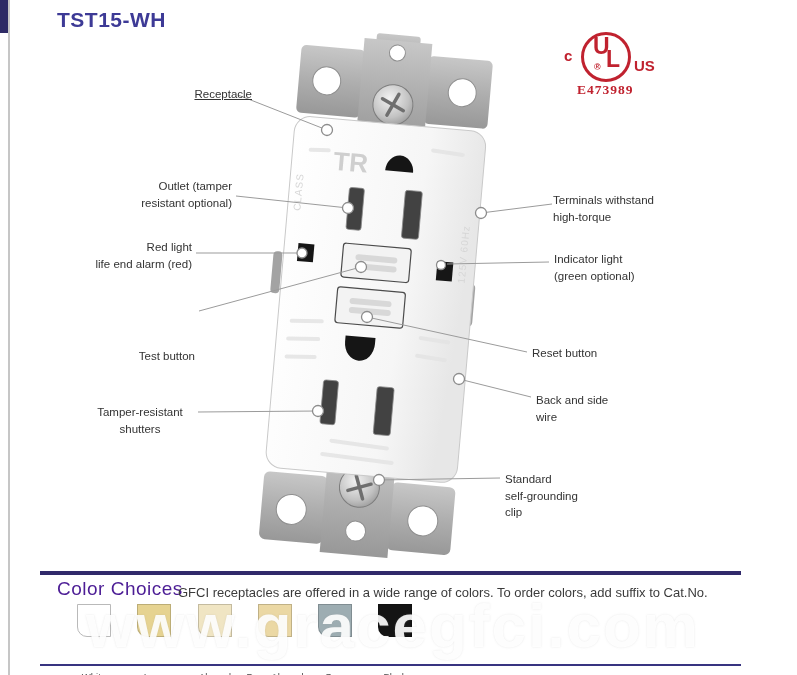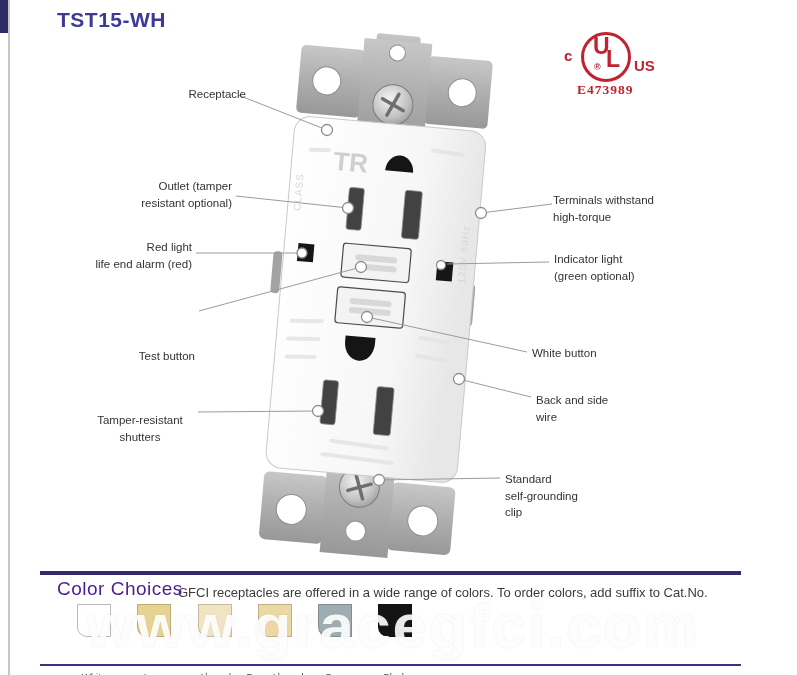--- a/index.html
+++ b/index.html
@@ -191,34 +191,34 @@
       <circle cx="361" cy="267" r="5.5"></circle>
       <circle cx="318" cy="411" r="5.5"></circle>
       <circle cx="481" cy="213" r="5.5"></circle>
       <circle cx="441" cy="265" r="4.5"></circle>
       <circle cx="367" cy="317" r="5.5"></circle>
       <circle cx="459" cy="379" r="5.5"></circle>
       <circle cx="379" cy="480" r="5.5"></circle>
     </g>
   </svg>
 
-  <div class="co-label co-right-align" style="left:146px;width:100px;top:86px;">Receptacle</div>
+  <div class="co-label co-right-align" style="left:152px;width:100px;top:86px;text-decoration:underline;">Receptacle</div>
   <div class="co-label co-right-align" style="left:101px;width:131px;top:178px;">Outlet (tamper
 resistant optional)</div>
   <div class="co-label co-right-align" style="left:85px;width:107px;top:239px;">Red light
 life end alarm (red)</div>
   <div class="co-label co-right-align" style="left:95px;width:100px;top:305px;margin-top:43px;">Test button</div>
-  <div class="co-label co-center" style="left:85px;width:110px;top:404px;margin-top:8px;">Tamper-resistant
+  <div class="co-label co-center" style="left:85px;width:110px;top:404px;">Tamper-resistant
 shutters</div>
 
   <div class="co-label" style="left:553px;width:130px;top:192px;">Terminals withstand
 high-torque</div>
   <div class="co-label" style="left:554px;width:130px;top:251px;">Indicator light
 (green optional)</div>
-  <div class="co-label" style="left:532px;width:110px;top:345px;">White button</div>
+  <div class="co-label" style="left:532px;width:110px;top:345px;">Reset button</div>
   <div class="co-label" style="left:536px;width:110px;top:392px;">Back and side
 wire</div>
   <div class="co-label" style="left:505px;width:110px;top:471px;">Standard
 self-grounding
 clip</div>
 
   <div class="sec-bar-top"></div>
 
   <div class="cc-heading">Color Choices</div>
   <div class="cc-desc">GFCI receptacles are offered in a wide range of colors. To order colors, add suffix to Cat.No.</div>

